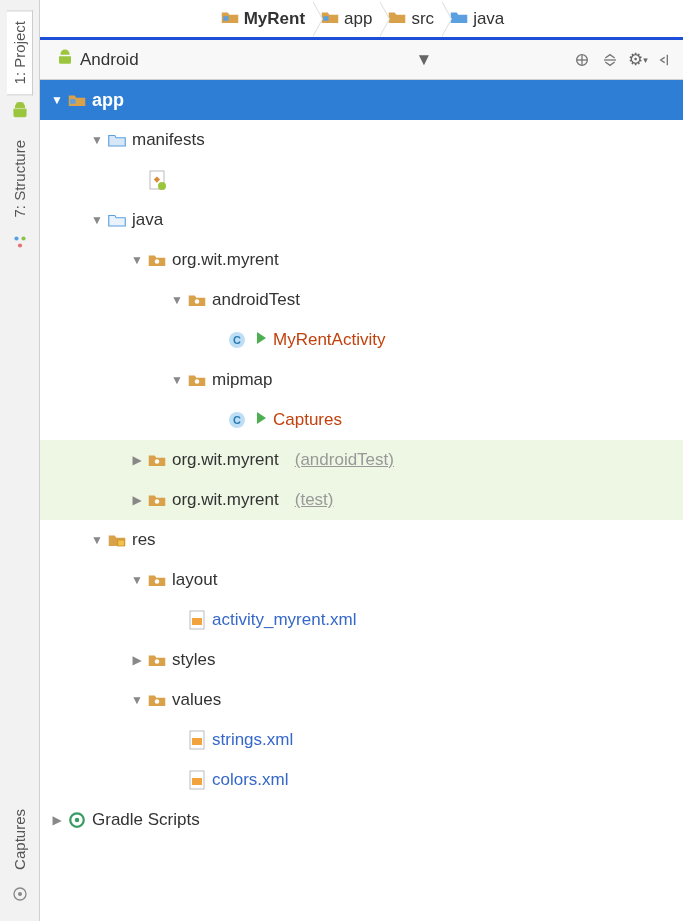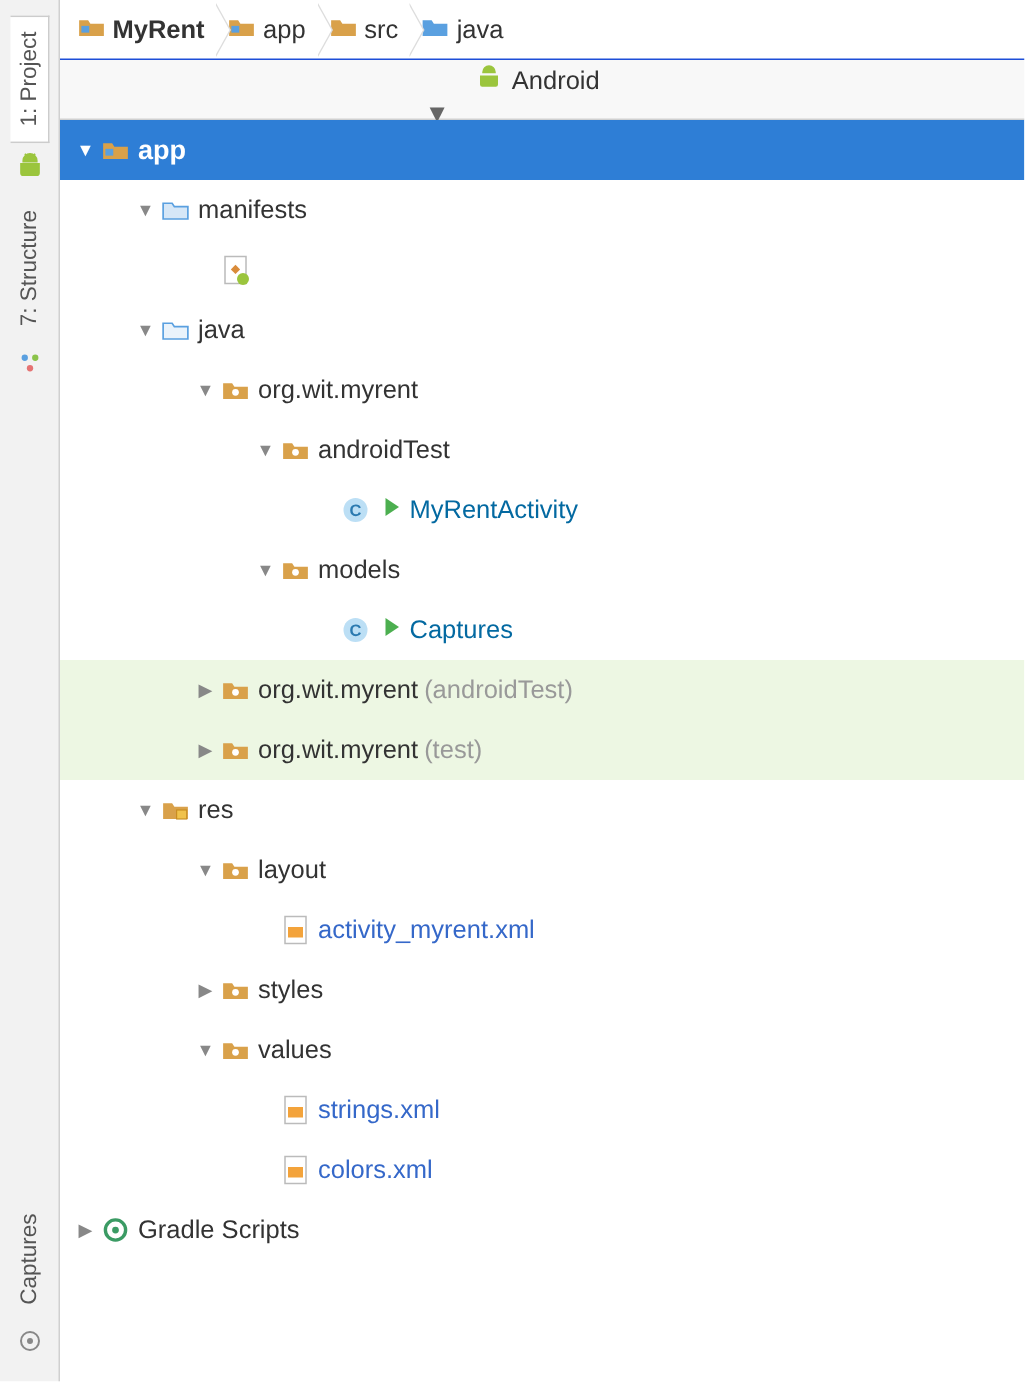--- a/index.html
+++ b/index.html
@@ -36,23 +36,24 @@
   .tab-vert.active {
     background: #fff;
     border: 1px solid #ccc;
     border-right: none;
   }
   .main { flex: 1; display: flex; flex-direction: column; }
   .breadcrumb {
     display: flex;
     align-items: center;
     height: 40px;
-    border-bottom: 1px solid #1d4ed8;
+    border-bottom: 3px solid #1d4ed8;
     background: #fff;
     padding-left: 6px;
+    justify-content: center;
   }
   .crumb {
     display: flex;
     align-items: center;
     padding: 0 10px 0 6px;
     height: 100%;
     position: relative;
     cursor: pointer;
     gap: 5px;
   }
@@ -80,21 +81,20 @@
   }
   .crumb:last-child::after, .crumb:last-child::before { display: none; }
   .crumb:first-child { font-weight: bold; }
   .toolbar {
     display: flex;
     align-items: center;
     height: 40px;
     border-bottom: 1px solid #d0d0d0;
     background: #f8f8f8;
     padding: 0 8px;
-    flex-direction: column;
   }
   .toolbar-left { display: flex; align-items: center; gap: 6px; flex: 1; }
   .toolbar-right { display: flex; align-items: center; gap: 10px; }
   .dropdown-btn {
     display: flex;
     align-items: center;
     gap: 6px;
     padding: 2px 8px;
     cursor: pointer;
   }
@@ -118,23 +118,23 @@
     display: inline-flex;
     justify-content: center;
     color: #888;
     font-size: 12px;
   }
   .tree-row.selected .arrow { color: #fff; }
   .arrow.none { visibility: hidden; }
   .node-icon { width: 22px; display: inline-flex; justify-content: center; margin-right: 4px; }
   .label { display: flex; align-items: center; gap: 4px; }
   .label.bold { font-weight: bold; font-size: 18px; }
-  .suffix { color: #999; margin-left: 0; }
+  .suffix { color: #999; margin-left: 12px; text-decoration: underline; }
   .blue { color: #3568c9; }
-  .green { color: #0369a1; }
+  .green { color: #c2410c; }
   
   .ico-folder { width:18px; height:14px; }
   .tool-ico { width:18px; height:18px; display:inline-flex; align-items:center; justify-content:center; color:#666; cursor:pointer; }
   .android-ico { color:#9bc53d; }
 </style>
 </head>
 <body>
 
 <div class="container">
   <div class="left-tabs">
@@ -326,21 +326,21 @@
 
       <div class="tree-row">
         <span class="indent" style="width:120px"></span>
         <span class="arrow">▼</span>
         <span class="node-icon">
             <svg class="ico-folder" viewBox="0 0 24 18">
               <path fill="#d9a14a" d="M1 3h8l2 3h12v11H1z"></path>
               <circle cx="12" cy="11" r="3" fill="#fff"></circle>
             </svg>
           </span>
-        <span class="label">models</span>
+        <span class="label">mipmap</span>
       </div>
 
       <div class="tree-row">
         <span class="indent" style="width:160px"></span>
         <span class="arrow none">▶</span>
         <span class="node-icon">
             <svg width="18" height="18" viewBox="0 0 18 18">
               <circle cx="9" cy="9" r="8" fill="#bcdff5"></circle>
               <text x="9" y="13" font-size="11" text-anchor="middle" fill="#2b7ab0" font-weight="bold">C</text>
             </svg>

